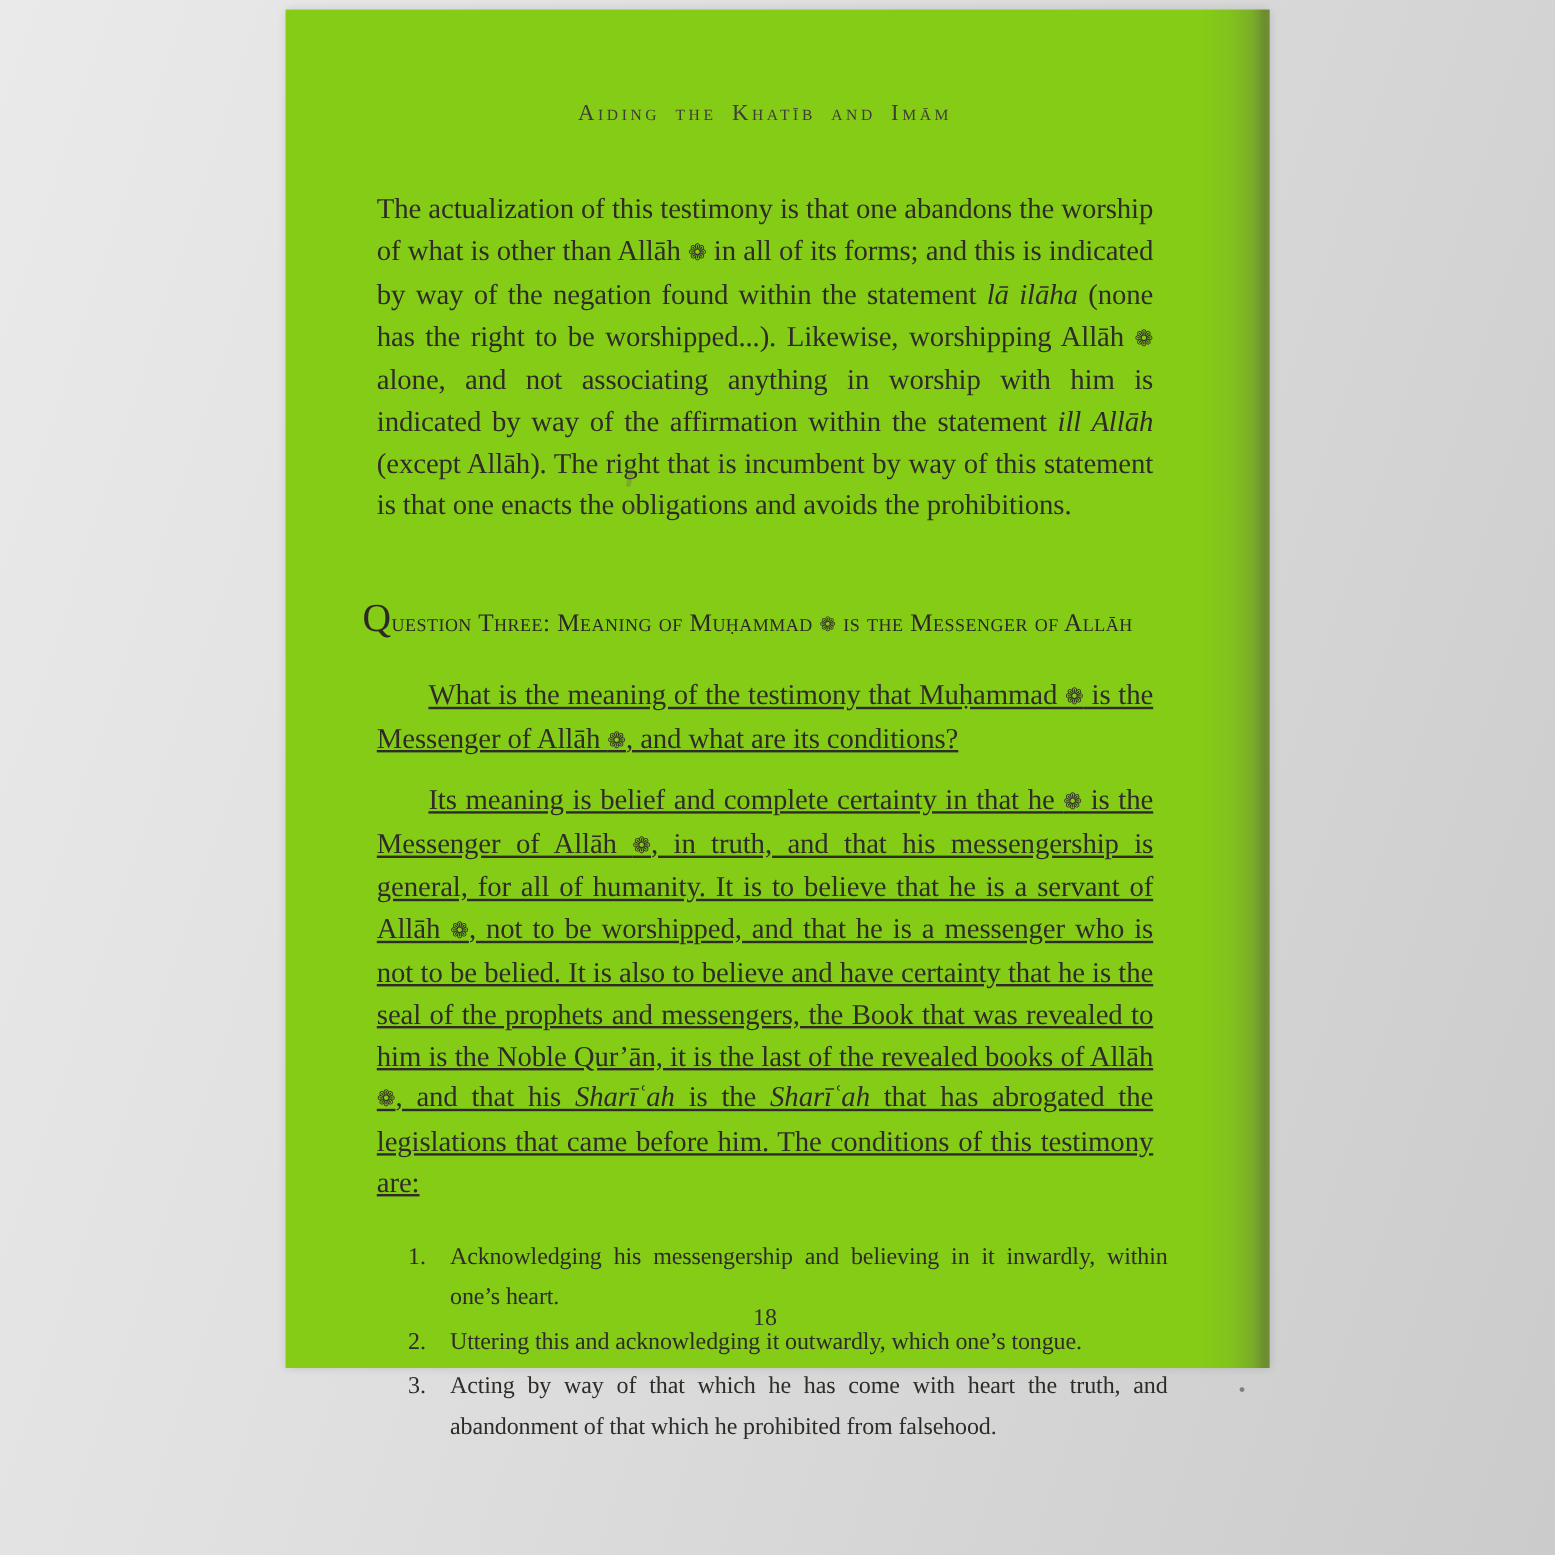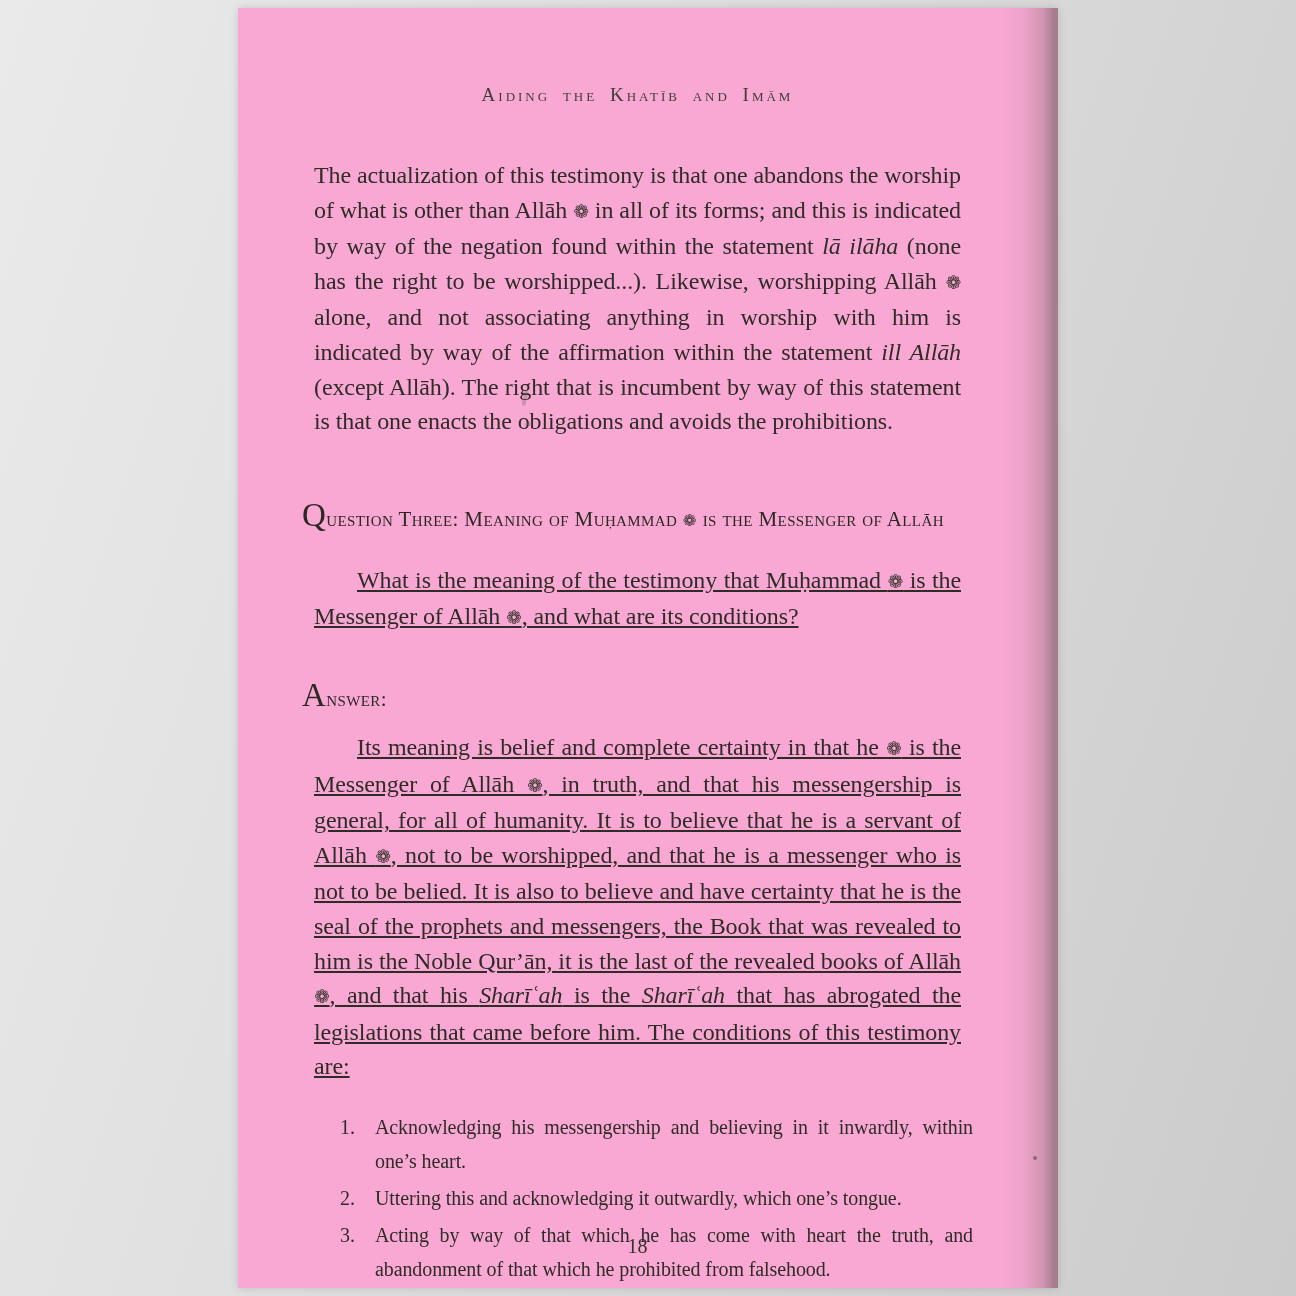--- a/index.html
+++ b/index.html
@@ -1,22 +1,22 @@
 <!DOCTYPE html>
 <html><head>
 <meta charset="utf-8">
 <style>
   html, body { margin: 0; padding: 0; width: 1296px; height: 1296px; overflow: hidden; }
   body {
     background: linear-gradient(108deg, #eaeaea 0%, #dfdfdf 40%, #cbcbcb 100%);
     font-family: "Liberation Serif", "DejaVu Serif", serif;
   }
   .book-page {
-    position: absolute; left: 238px; top: 8px; width: 820px; height: 1280px;
-    background: #f9a8d4;
+    position: absolute; left: 238px; top: 8px; width: 820px; height: 1132px;
+    background: #84cc16;
     box-shadow: 0 0 8px rgba(0,0,0,0.15);
   }
   .edge-shadow {
     position: absolute; top: 0; right: 0; bottom: 0; width: 58px;
     background: linear-gradient(to right,
       rgba(107,103,94,0) 0%,
       rgba(107,103,94,0.08) 40%,
       rgba(100,96,88,0.28) 75%,
       rgba(82,79,72,0.50) 93%,
       rgba(95,92,86,0.55) 100%);
@@ -68,21 +68,20 @@
 <div class="book-page">
   <div class="content">
     <div class="running-header">Aiding the Khatīb and Imām</div>
 
     <p class="para p1"><span>The actualization of this testimony is that one abandons the worship of what is other than Allāh </span><span class="hon">❁</span><span> in all of its forms; and this is indicated by way of the negation found within the statement </span><span class="it">lā ilāha</span><span> (none has the right to be worshipped...). Likewise, worshipping Allāh </span><span class="hon">❁</span><span> alone, and not associating anything in worship with him is indicated by way of the affirmation within the statement </span><span class="it">ill Allāh</span><span> (except Allāh). The right that is incumbent by way of this statement is that one enacts the obligations and avoids the prohibitions.</span></p>
 
     <h2 class="q-heading"><span class="initial">Q</span><span>uestion Three: Meaning of Muḥammad </span><span class="hon">❁</span><span> is the Messenger of Allāh</span></h2>
 
     <p class="para indent q-para"><span>What is the meaning of the testimony that Muḥammad </span><span class="hon">❁</span><span> is the Messenger of Allāh </span><span class="hon">❁</span><span>, and what are its conditions?</span></p>
 
-    <h2 class="a-heading"><span class="initial">A</span><span>nswer:</span></h2>
 
     <p class="para indent ans-para"><span>Its meaning is belief and complete certainty in that he </span><span class="hon">❁</span><span> is the Messenger of Allāh </span><span class="hon">❁</span><span>, in truth, and that his messengership is general, for all of humanity. It is to believe that he is a servant of Allāh </span><span class="hon">❁</span><span>, not to be worshipped, and that he is a messenger who is not to be belied. It is also to believe and have certainty that he is the seal of the prophets and messengers, the Book that was revealed to him is the Noble Qur’ān, it is the last of the revealed books of Allāh </span><span class="hon">❁</span><span>, and that his </span><span class="it">Sharīʿah</span><span> is the </span><span class="it">Sharīʿah</span><span> that has abrogated the legislations that came before him. The conditions of this testimony are:</span></p>
 
     <div class="list">
       <div class="li">
         <span class="li-num">1.</span>
         <span class="li-text"><span>Acknowledging his messengership and believing in it inwardly, within one’s heart.</span></span>
       </div>
       <div class="li">
         <span class="li-num">2.</span>

